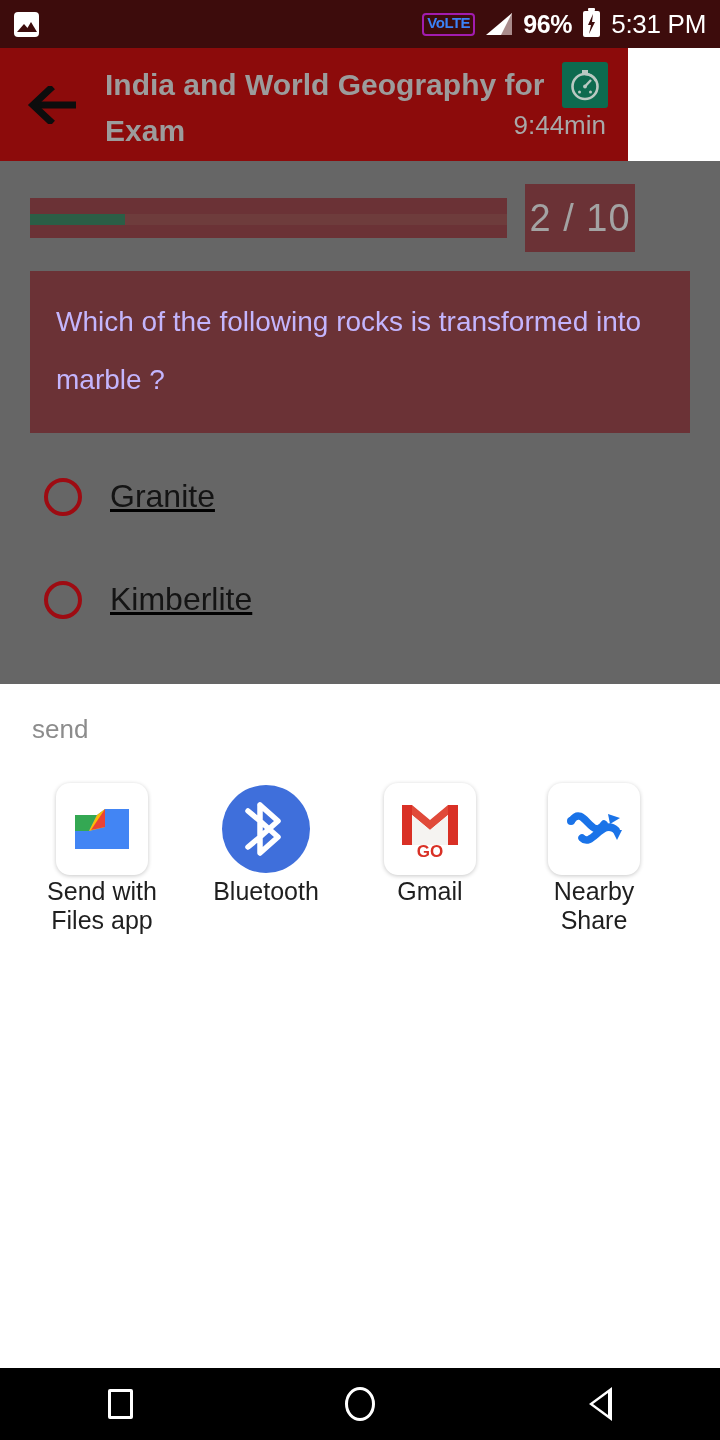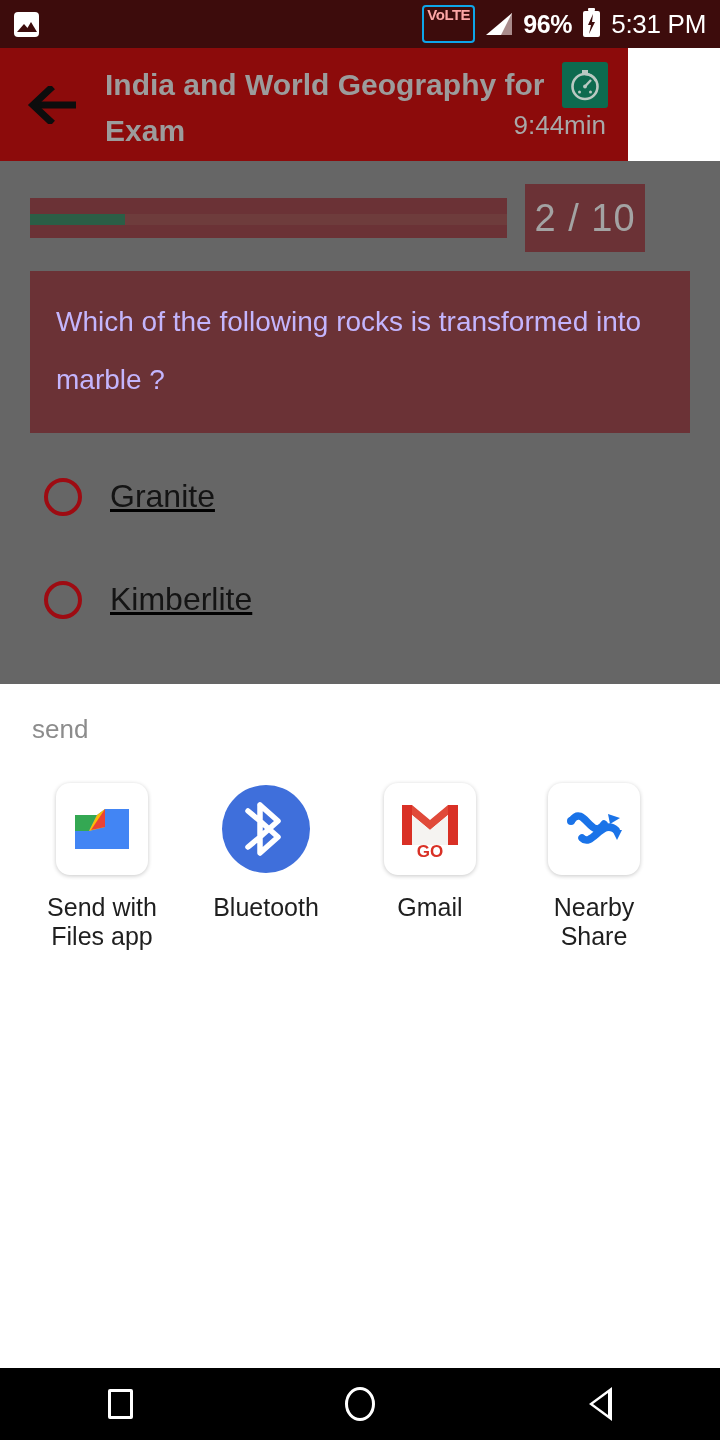--- a/index.html
+++ b/index.html
@@ -58,26 +58,26 @@
     content: "";
     position: absolute;
     left: 11px; bottom: 5px;
     width: 0; height: 0;
     border-left: 6px solid transparent;
     border-right: 6px solid transparent;
     border-bottom: 10px solid #3d0c0c;
     z-index: 2;
   }
   .volte {
-    border: 2px solid #0ea5e9;
+    border: 2px solid #a21caf;
     border-radius: 4px;
     font-size: 15px;
     font-weight: bold;
-    color: #fca5a5;
-    padding: 0px 3px 18px 3px;
+    color: #3b82f6;
+    padding: 0px 3px 3px 3px;
     line-height: 16px;
     letter-spacing: -0.5px;
   }
   .signal { width: 26px; height: 22px; display: block; }
   .pct { font-size: 25px; font-weight: bold; letter-spacing: -0.3px; }
   .battery {
     width: 17px; height: 26px;
     background: #ffffff;
     border-radius: 2px;
     position: relative;
@@ -165,21 +165,21 @@
     height: 11px;
     background: #6e3c3c;
   }
   #progress-fill {
     position: absolute;
     left: 0; top: 16px;
     height: 11px;
     background: #2b5e46;
   }
   #counter-box {
-    width: 120px;
+    width: 110px;
     height: 68px;
     background: #6b3236;
     display: flex;
     align-items: center;
     justify-content: center;
   }
   #counter-text {
     font-size: 38px;
     color: #a3a3a3;
     letter-spacing: 1px;
@@ -246,21 +246,21 @@
   }
   .icon-white-tile {
     width: 92px; height: 92px;
     background: #ffffff;
     border-radius: 14px;
     box-shadow: 0 1px 4px rgba(0,0,0,0.22);
     display: flex; align-items: center; justify-content: center;
     overflow: hidden;
   }
   .app-label {
-    margin-top: 18px;
+    margin-top: 2px;
     font-size: 25px;
     color: #1f1f1f;
     text-align: center;
     line-height: 29px;
     max-width: 150px;
   }
 
   
   #nav-bar {
     position: absolute;

